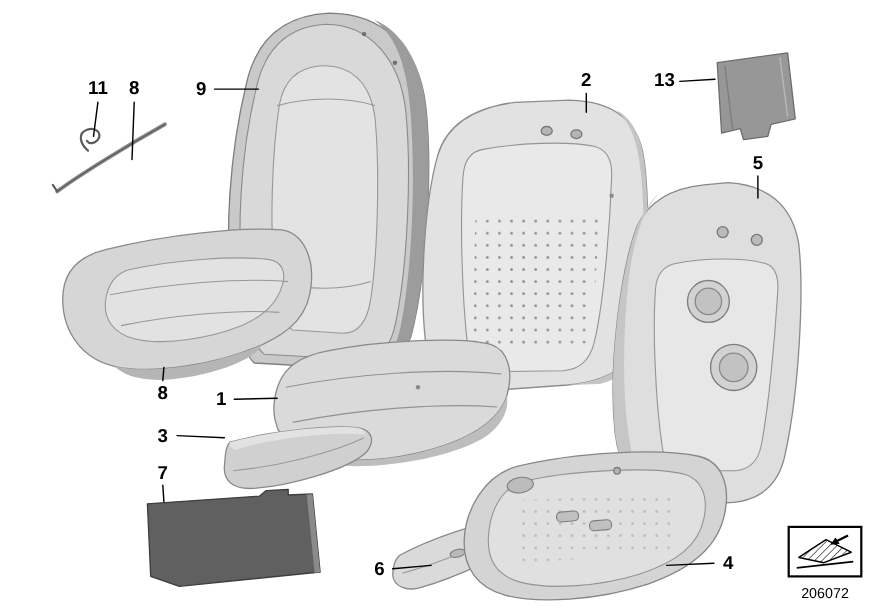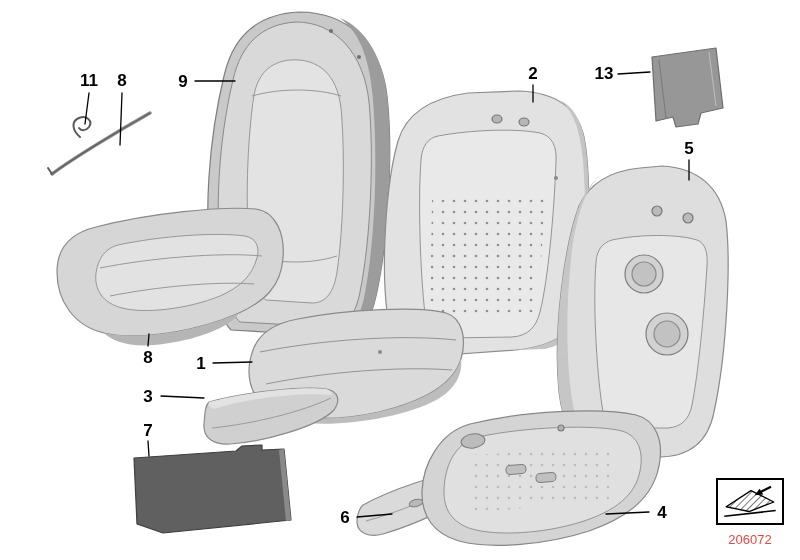--- a/index.html
+++ b/index.html
@@ -13,21 +13,21 @@
     font-weight:bold;font-size:17px;color:#000;line-height:1;
     cursor:pointer;user-select:none;
   }
   .thumb{
     position:absolute;left:716px;top:478px;width:68px;height:47px;
     border:2px solid #000;background:#fff;box-sizing:border-box;
     display:flex;align-items:center;justify-content:center;cursor:pointer;
   }
   .thumb-number{
     position:absolute;left:716px;top:532px;width:68px;text-align:center;
-    font-size:13px;color:#ef4444;
+    font-size:13px;color:#000000;
   }
 </style>
 </head>
 <body>
 
 <div class="stage">
 
   <svg class="diagram" width="800" height="560" viewBox="0 0 800 560">
     <defs>
       <pattern id="dots" width="11" height="11" patternUnits="userSpaceOnUse">

